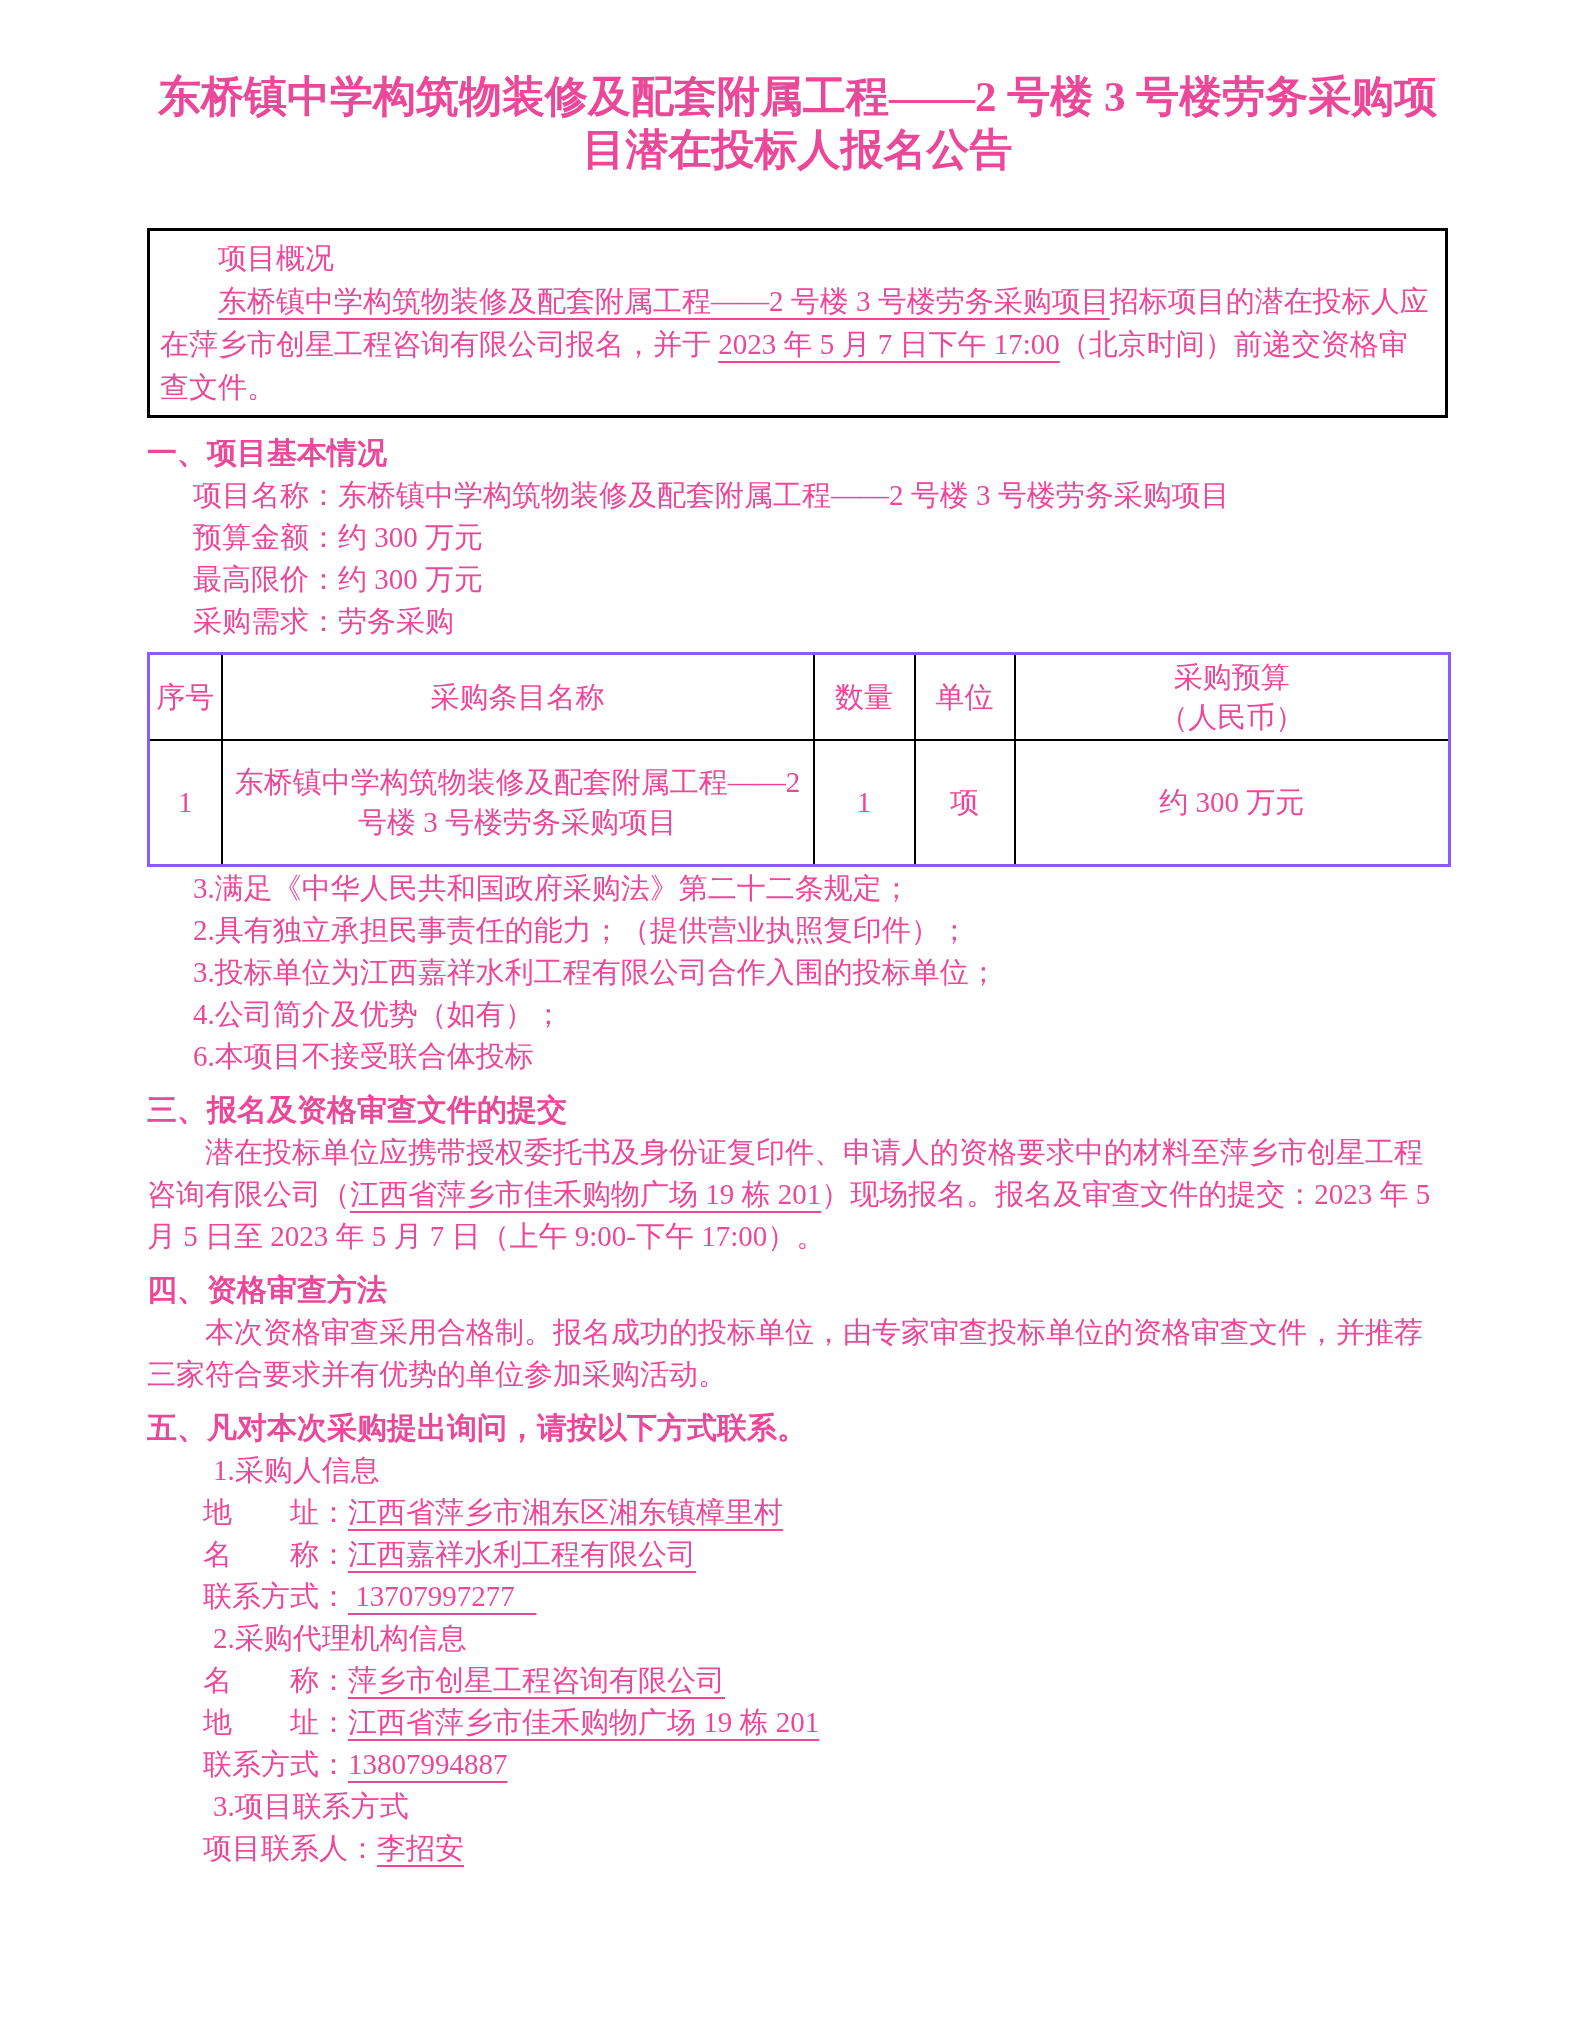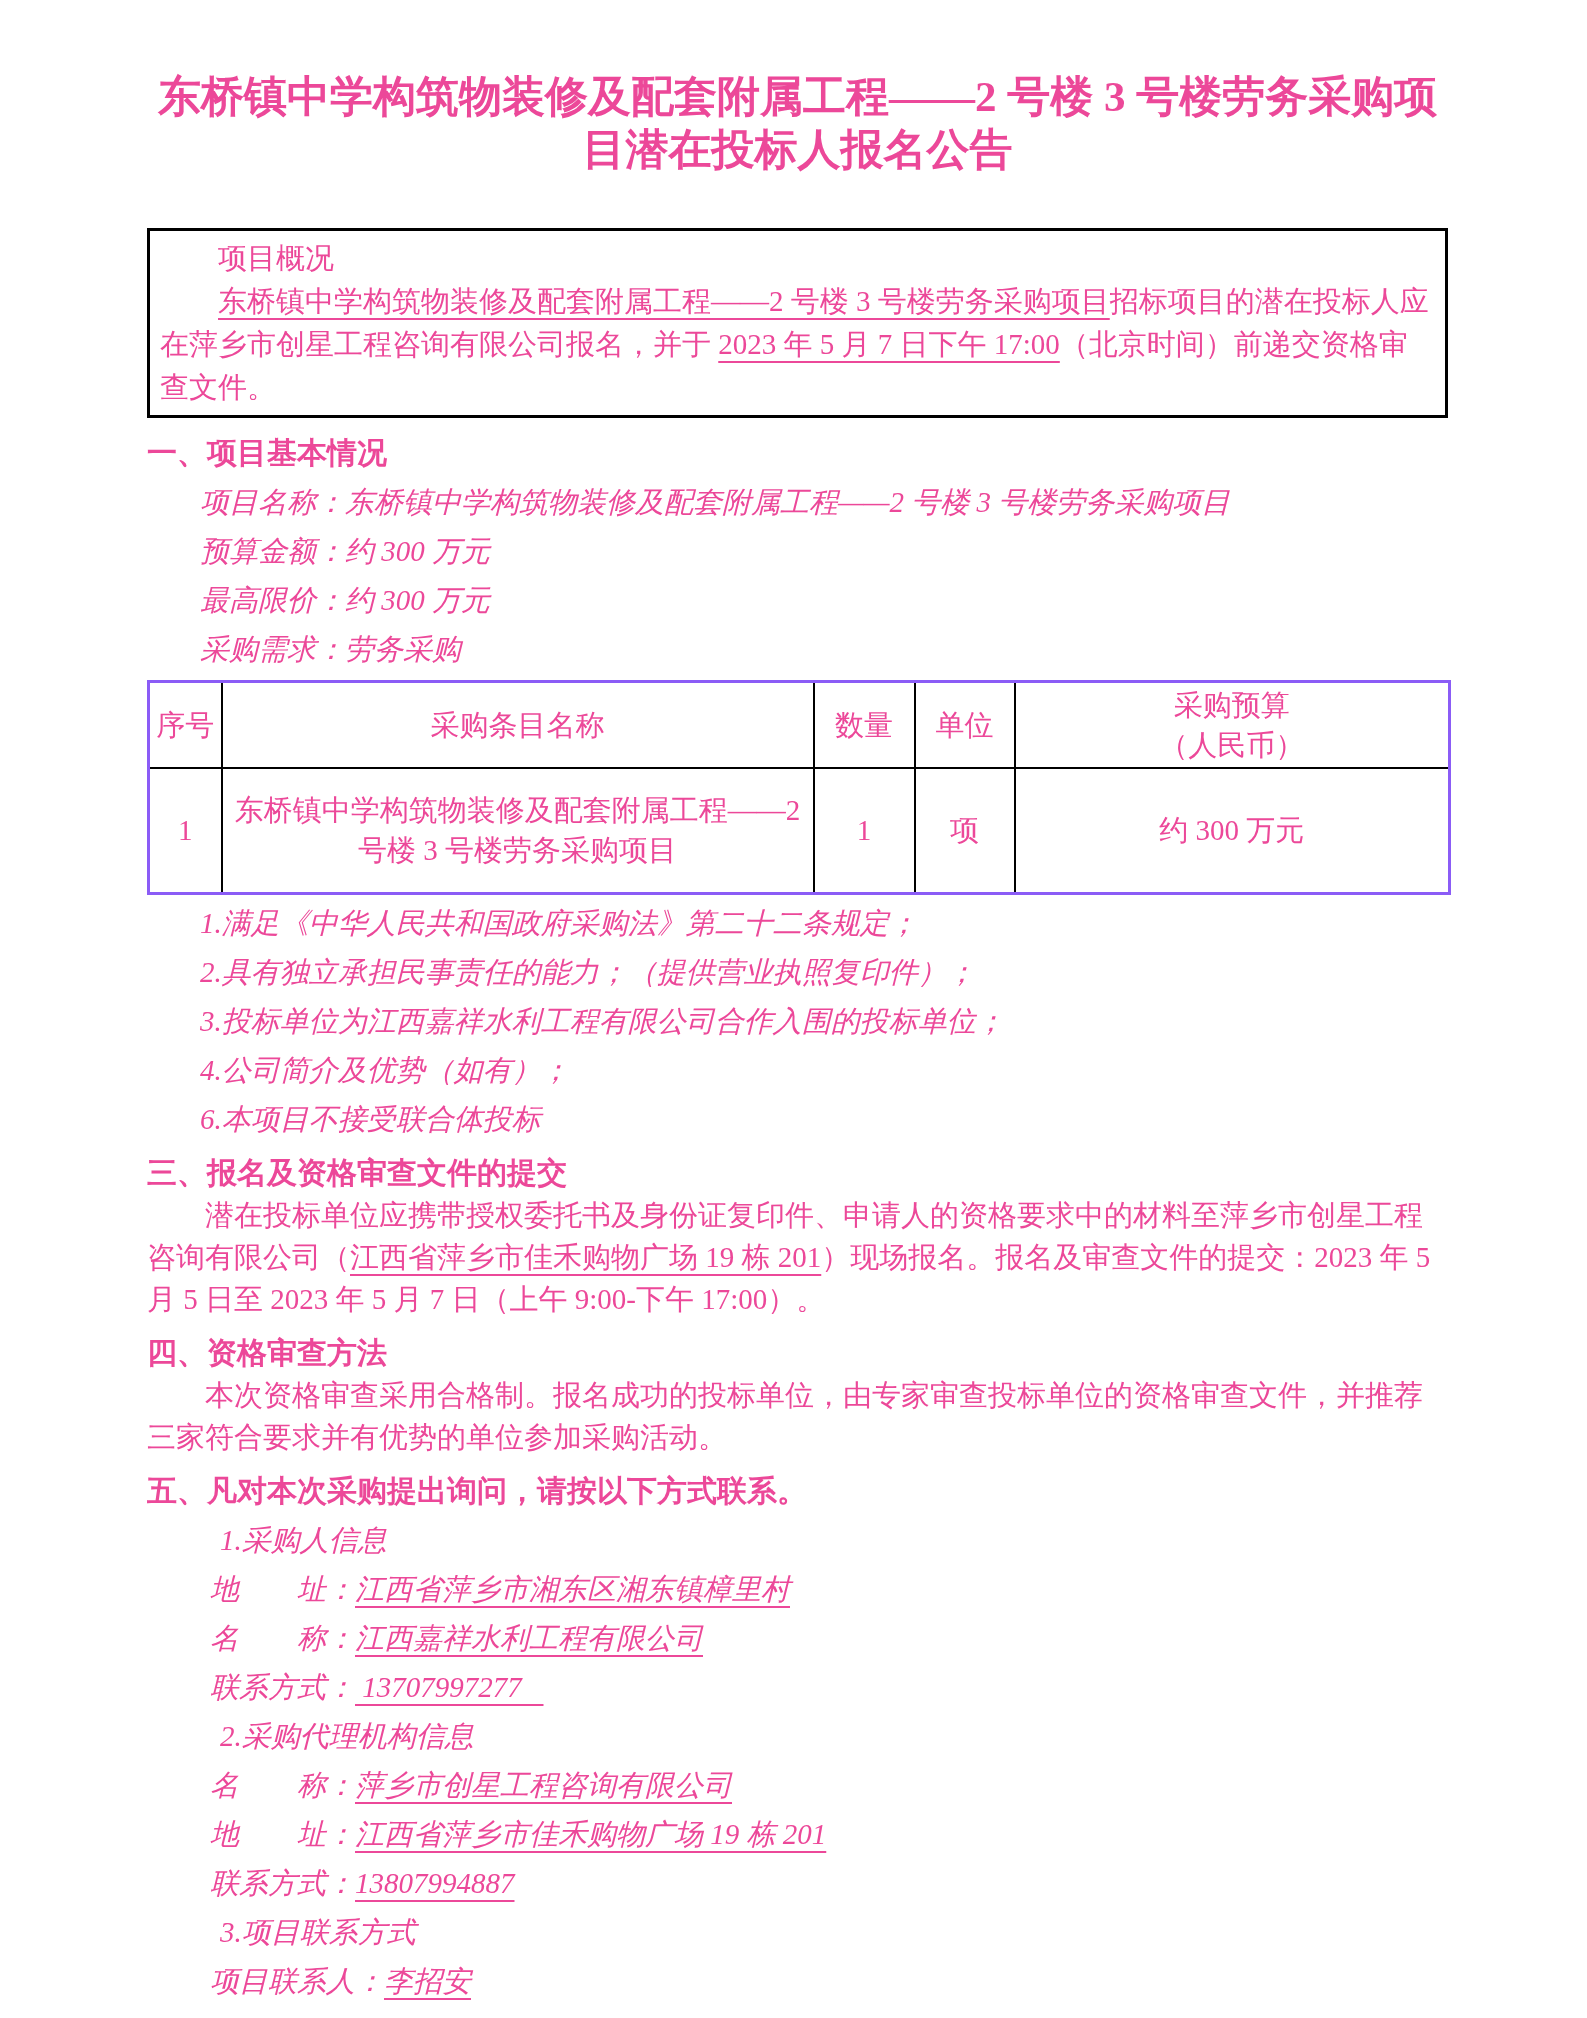--- a/index.html
+++ b/index.html
@@ -22,21 +22,21 @@
   .overview-box p{margin:0;line-height:43px;white-space:pre-wrap;}
   .ov-label{text-indent:58px;}
   .rich-p{text-indent:58px;}
 
   .sec-h{
     margin:12px 0 0 0;font-size:30px;line-height:42px;font-weight:bold;
     font-family:"Liberation Sans","DejaVu Sans",sans-serif;
   }
   .sec-h.first{margin-top:14px;}
 
-  .line{margin:7px;line-height:42px;white-space:pre-wrap;font-style:italic;}
+  .line{margin:0;line-height:42px;white-space:pre-wrap;}
   .ind{padding-left:46px;}
   .g-title{padding-left:66px;}
   .c-row{padding-left:56px;}
 
   .para{margin:0;line-height:42px;text-indent:58px;white-space:pre-wrap;}
 
   .u{text-decoration:underline;text-decoration-thickness:2px;text-underline-offset:7px;}
 
   table.proc-table{
     border-collapse:collapse;table-layout:fixed;width:1301px;
@@ -93,21 +93,21 @@
         <tr class="data-row">
           <td>1</td>
           <td>东桥镇中学构筑物装修及配套附属工程——2 号楼 3 号楼劳务采购项目</td>
           <td>1</td>
           <td>项</td>
           <td>约 300 万元</td>
         </tr>
       </tbody>
     </table>
 
-    <p class="line ind">1.满足《中华人民共和国政府采购法》第二十二条规定；</p>
+    <p class="line ind">3.满足《中华人民共和国政府采购法》第二十二条规定；</p>
     <p class="line ind">2.具有独立承担民事责任的能力；（提供营业执照复印件）；</p>
     <p class="line ind">3.投标单位为江西嘉祥水利工程有限公司合作入围的投标单位；</p>
     <p class="line ind">4.公司简介及优势（如有）；</p>
     <p class="line ind">6.本项目不接受联合体投标</p>
 
     <h2 class="sec-h">三、报名及资格审查文件的提交</h2>
     <p class="para"><span>潜在投标单位应携带授权委托书及身份证复印件、申请人的资格要求中的材料至萍乡市创星工程咨询有限公司（</span><span class="u">江西省萍乡市佳禾购物广场 19 栋 201</span><span>）现场报名。报名及审查文件的提交：2023 年 5 月 5 日至 2023 年 5 月 7 日（上午 9:00-下午 17:00）。</span></p>
 
     <h2 class="sec-h">四、资格审查方法</h2>
     <p class="para">本次资格审查采用合格制。报名成功的投标单位，由专家审查投标单位的资格审查文件，并推荐三家符合要求并有优势的单位参加采购活动。</p>

